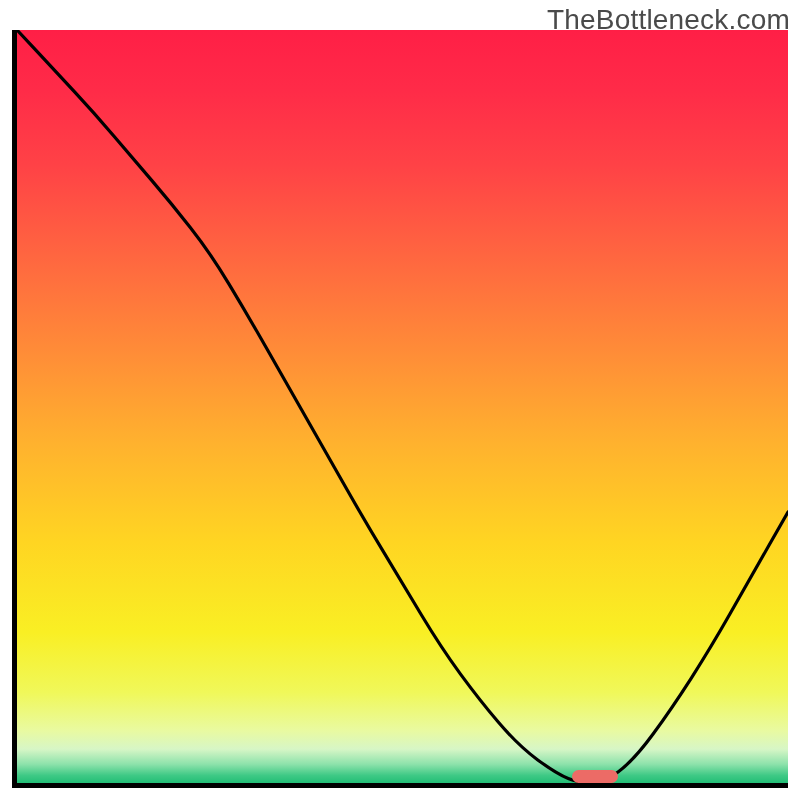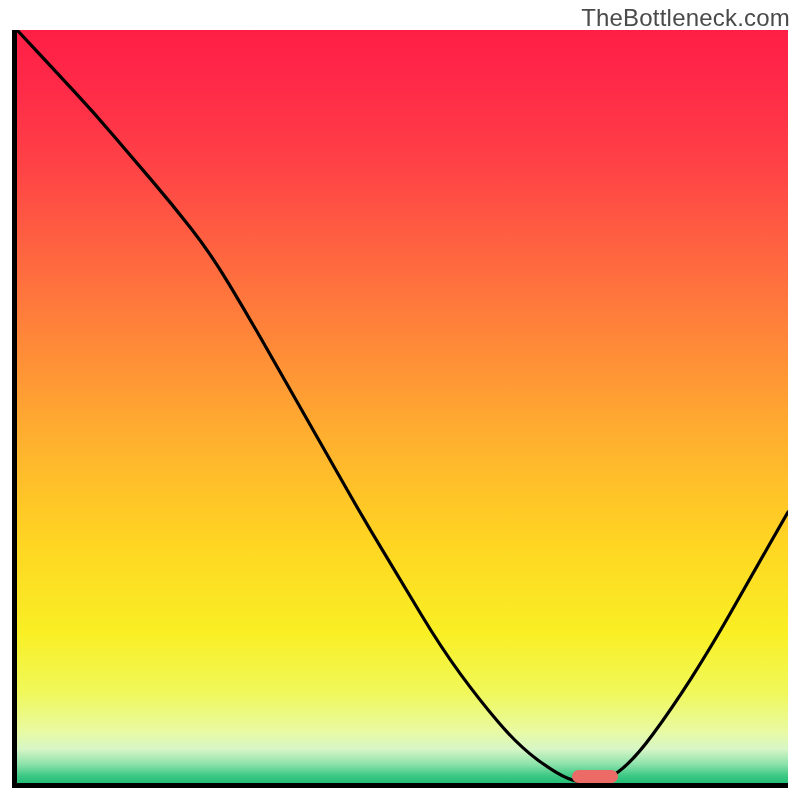--- a/index.html
+++ b/index.html
@@ -14,21 +14,21 @@
   .canvas {
     position: relative;
     width: 800px;
     height: 800px;
   }
   .watermark {
     position: absolute;
     top: 4px;
     right: 10px;
     color: #4a4a4a;
-    font-size: 24px;
+    font-size: 28px;
     font-weight: 500;
     letter-spacing: 0.2px;
     z-index: 10;
   }
   .plot-frame {
     position: absolute;
     left: 12px;
     top: 30px;
     width: 776px;
     height: 758px;

